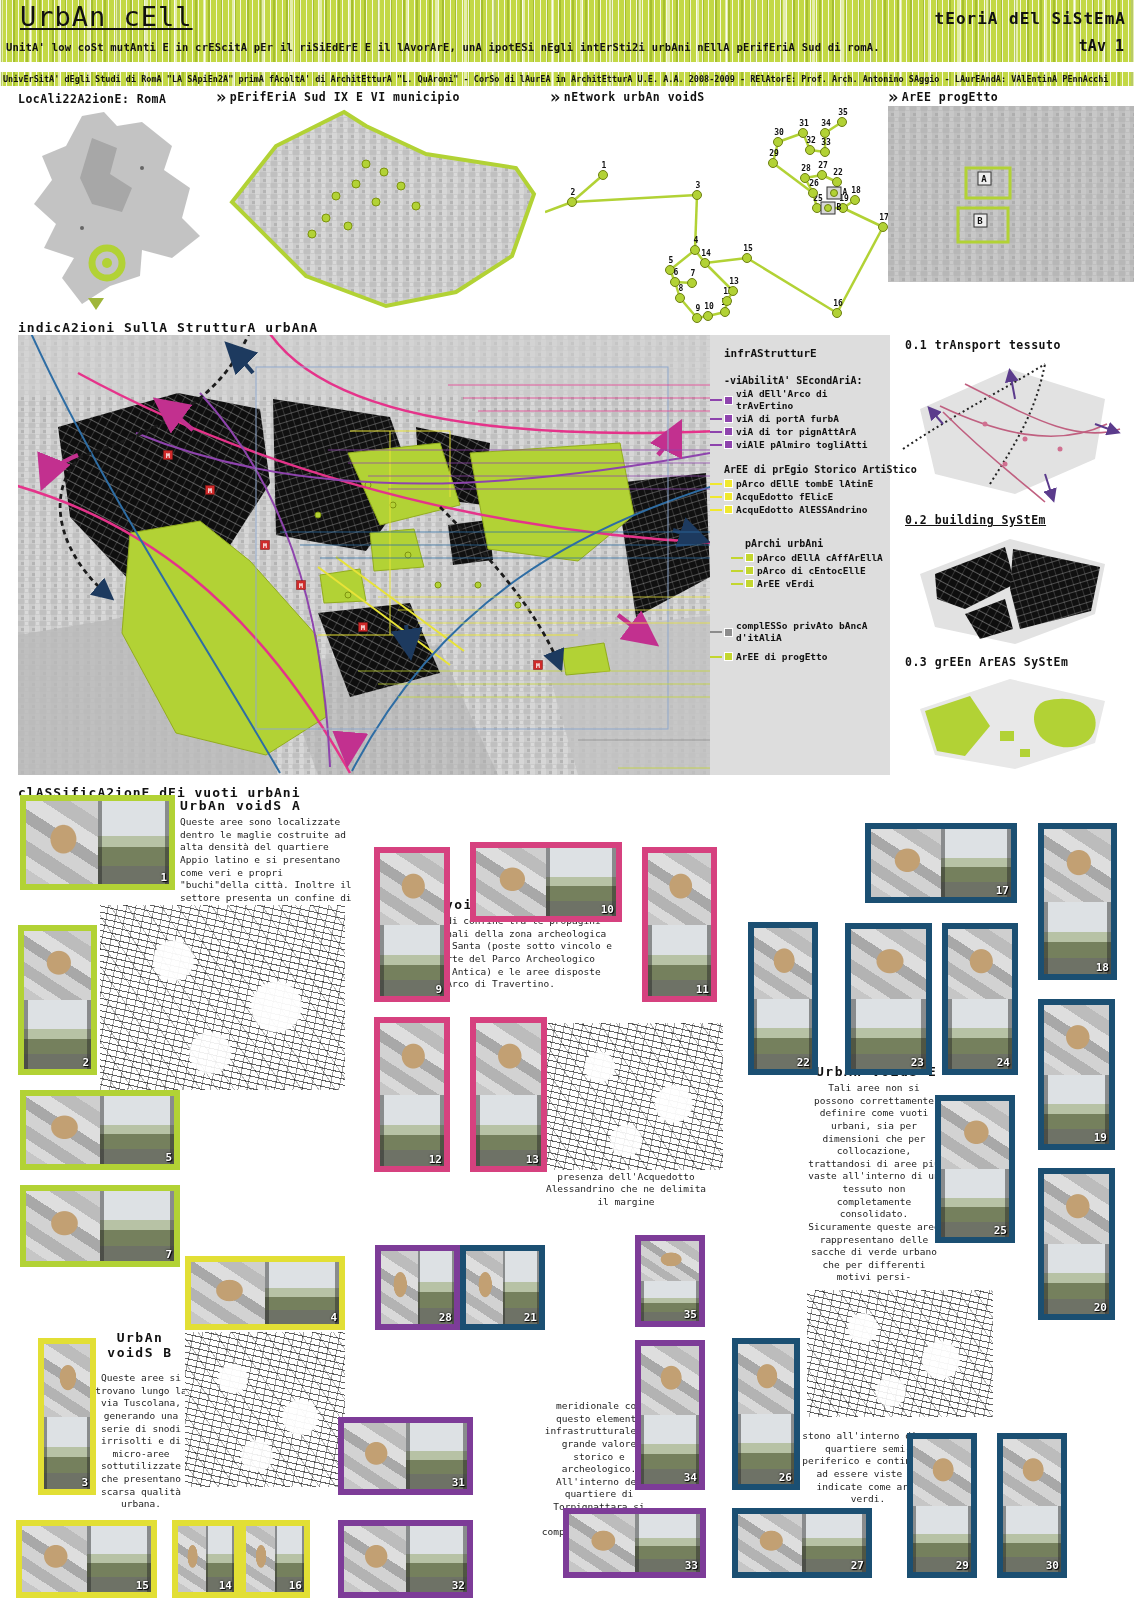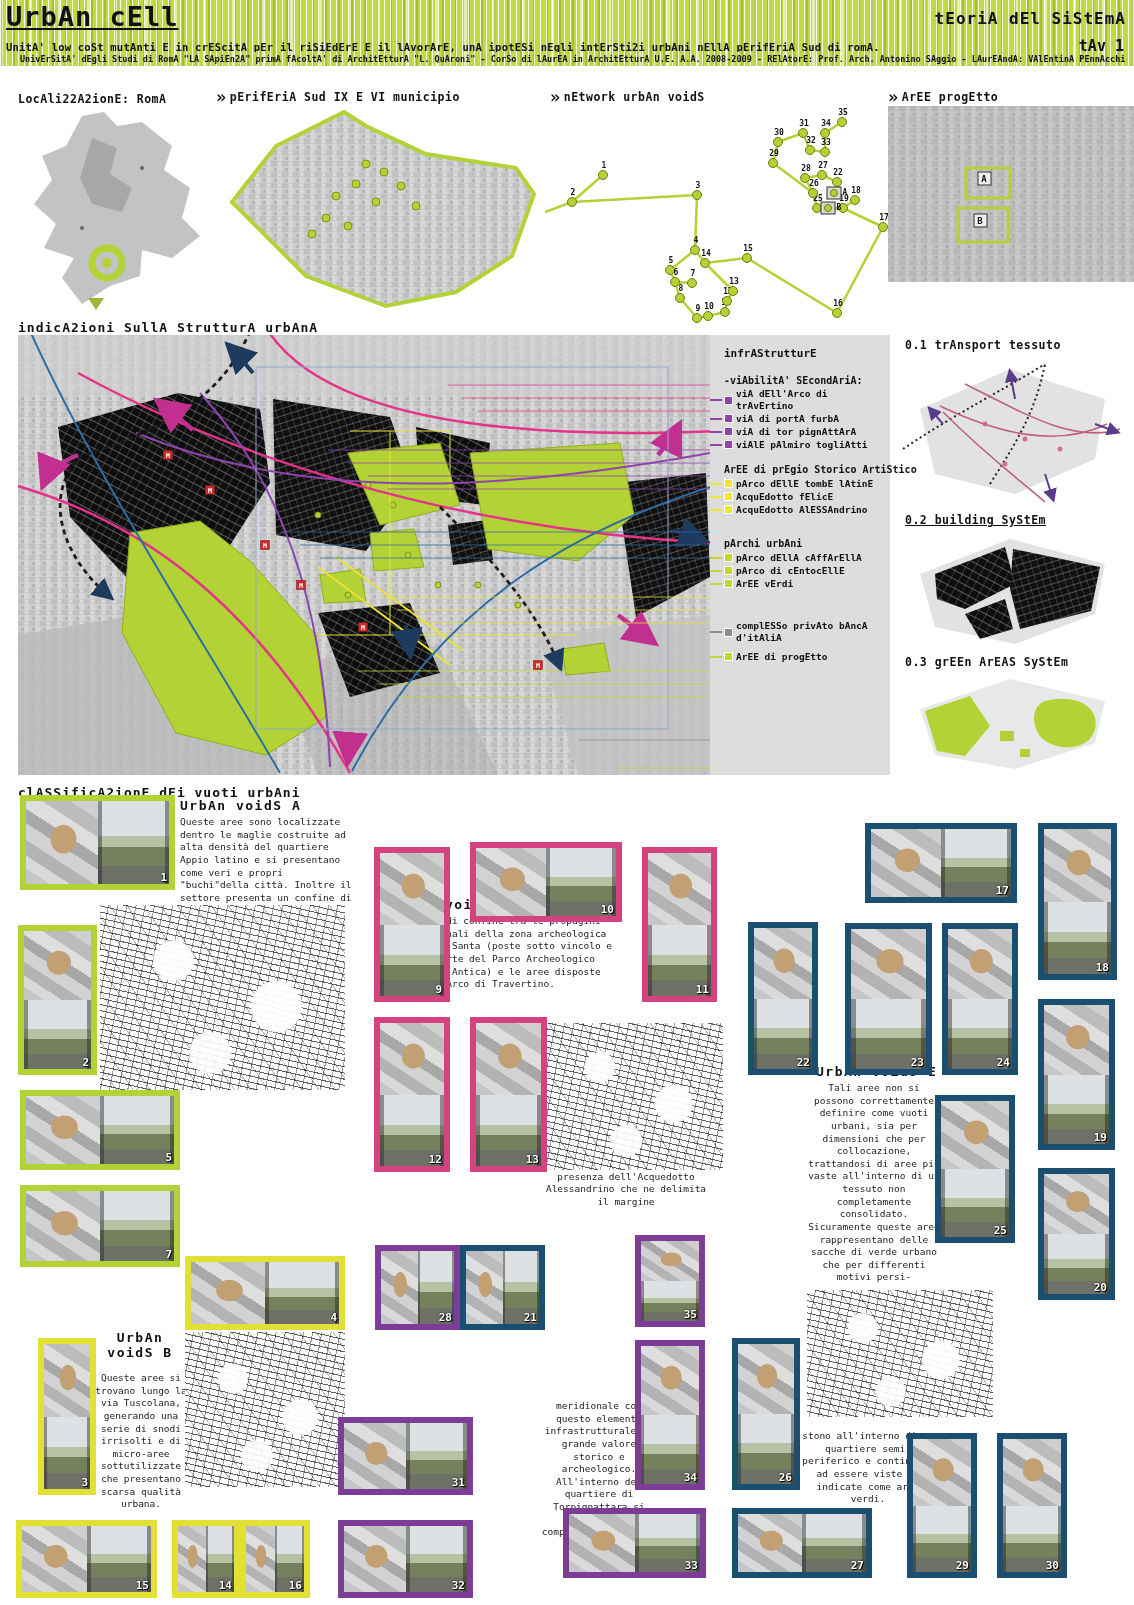--- a/index.html
+++ b/index.html
@@ -8,26 +8,26 @@
   #board *{box-sizing:border-box;}
   .abs{position:absolute;}
 
   
   .stripes{background-color:#c3d845;
     background-image:
       repeating-linear-gradient(90deg,rgba(255,255,255,.85) 0 1px,transparent 1px 6px),
       repeating-linear-gradient(90deg,rgba(130,160,20,.45) 0 2px,transparent 2px 13px),
       repeating-linear-gradient(90deg,rgba(255,255,255,.55) 0 3px,transparent 3px 29px);}
   .topbar{left:0;top:0;width:1134px;height:62px;}
-  .poster-title{left:6px;top:1px;font-size:27px;font-weight:bold;text-decoration:underline;letter-spacing:1px;margin:0;}
+  .poster-title{left:20px;top:1px;font-size:27px;font-weight:normal;text-decoration:underline;letter-spacing:1px;margin:0;}
   .right-title{right:8px;top:9px;font-size:16px;font-weight:bold;letter-spacing:1px;}
   .subtitle{left:6px;top:41px;font-size:10.5px;font-weight:bold;letter-spacing:.2px;}
   .tav{right:10px;top:37px;font-size:15px;font-weight:bold;}
-  .credits{left:0;top:52px;width:1134px;height:14px;font-size:8.5px;font-weight:bold;
-           line-height:14px;padding-left:20px;white-space:nowrap;overflow:hidden;}
+  .credits{left:0;top:72px;width:1134px;height:14px;font-size:8.5px;font-weight:bold;
+           line-height:14px;padding-left:3px;white-space:nowrap;overflow:hidden;}
 
   
   .sechead{font-size:11.5px;font-weight:bold;letter-spacing:.5px;white-space:nowrap;}
   .chev{font-size:17px;font-weight:bold;line-height:10px;margin-right:3px;vertical-align:-2px;}
   .bigtitle{font-size:13px;font-weight:bold;letter-spacing:1px;}
 
   
   svg{display:block;}
   .sketch{background-color:#fff;background-image:
     radial-gradient(circle at 30% 30%,rgba(255,255,255,.95) 0 9%,transparent 10%),
@@ -406,21 +406,21 @@
             <span class="tick" style="background: rgb(240, 232, 46);"></span>
             <span class="sq" style="background: rgb(240, 232, 46);"></span>
             <span class="lbl">AcquEdotto fElicE</span>
           </div>
           <div class="leg-item">
             <span class="tick" style="background: rgb(240, 232, 46);"></span>
             <span class="sq" style="background: rgb(240, 232, 46);"></span>
             <span class="lbl">AcquEdotto AlESSAndrino</span>
           </div>
         </div>
-        <div style="margin-top: 22px;">
+        <div style="margin-top: 22px; margin-left: 21px;">
           <div class="leg-title">pArchi urbAni</div>
           <div class="leg-item">
             <span class="tick" style="background: rgb(195, 214, 47);"></span>
             <span class="sq" style="background: rgb(195, 214, 47);"></span>
             <span class="lbl">pArco dEllA cAffArEllA</span>
           </div>
           <div class="leg-item">
             <span class="tick" style="background: rgb(195, 214, 47);"></span>
             <span class="sq" style="background: rgb(195, 214, 47);"></span>
             <span class="lbl">pArco di cEntocEllE</span>
@@ -652,21 +652,21 @@
       <div class="tile" style="left: 1038px; top: 999px; width: 77px; height: 151px; border-color: rgb(27, 79, 114);">
         <div class="a" style="left: 0px; top: 0px; right: 0px; height: 50%;"></div>
         <div class="p" style="left: 0px; bottom: 0px; right: 0px; height: 50%;"></div>
         <span class="num">19</span>
       </div>
       <div class="tile" style="left: 935px; top: 1095px; width: 80px; height: 148px; border-color: rgb(27, 79, 114);">
         <div class="a" style="left: 0px; top: 0px; right: 0px; height: 50%;"></div>
         <div class="p" style="left: 0px; bottom: 0px; right: 0px; height: 50%;"></div>
         <span class="num">25</span>
       </div>
-      <div class="tile" style="left: 1038px; top: 1168px; width: 77px; height: 132px; border-color: rgb(27, 79, 114);">
+      <div class="tile" style="left: 1038px; top: 1168px; width: 77px; height: 152px; border-color: rgb(27, 79, 114);">
         <div class="a" style="left: 0px; top: 0px; right: 0px; height: 50%;"></div>
         <div class="p" style="left: 0px; bottom: 0px; right: 0px; height: 50%;"></div>
         <span class="num">20</span>
       </div>
       <div class="tile" style="left: 732px; top: 1338px; width: 68px; height: 152px; border-color: rgb(27, 79, 114);">
         <div class="a" style="left: 0px; top: 0px; right: 0px; height: 50%;"></div>
         <div class="p" style="left: 0px; bottom: 0px; right: 0px; height: 50%;"></div>
         <span class="num">26</span>
       </div>
       <div class="tile" style="left: 732px; top: 1508px; width: 140px; height: 70px; border-color: rgb(27, 79, 114);">

